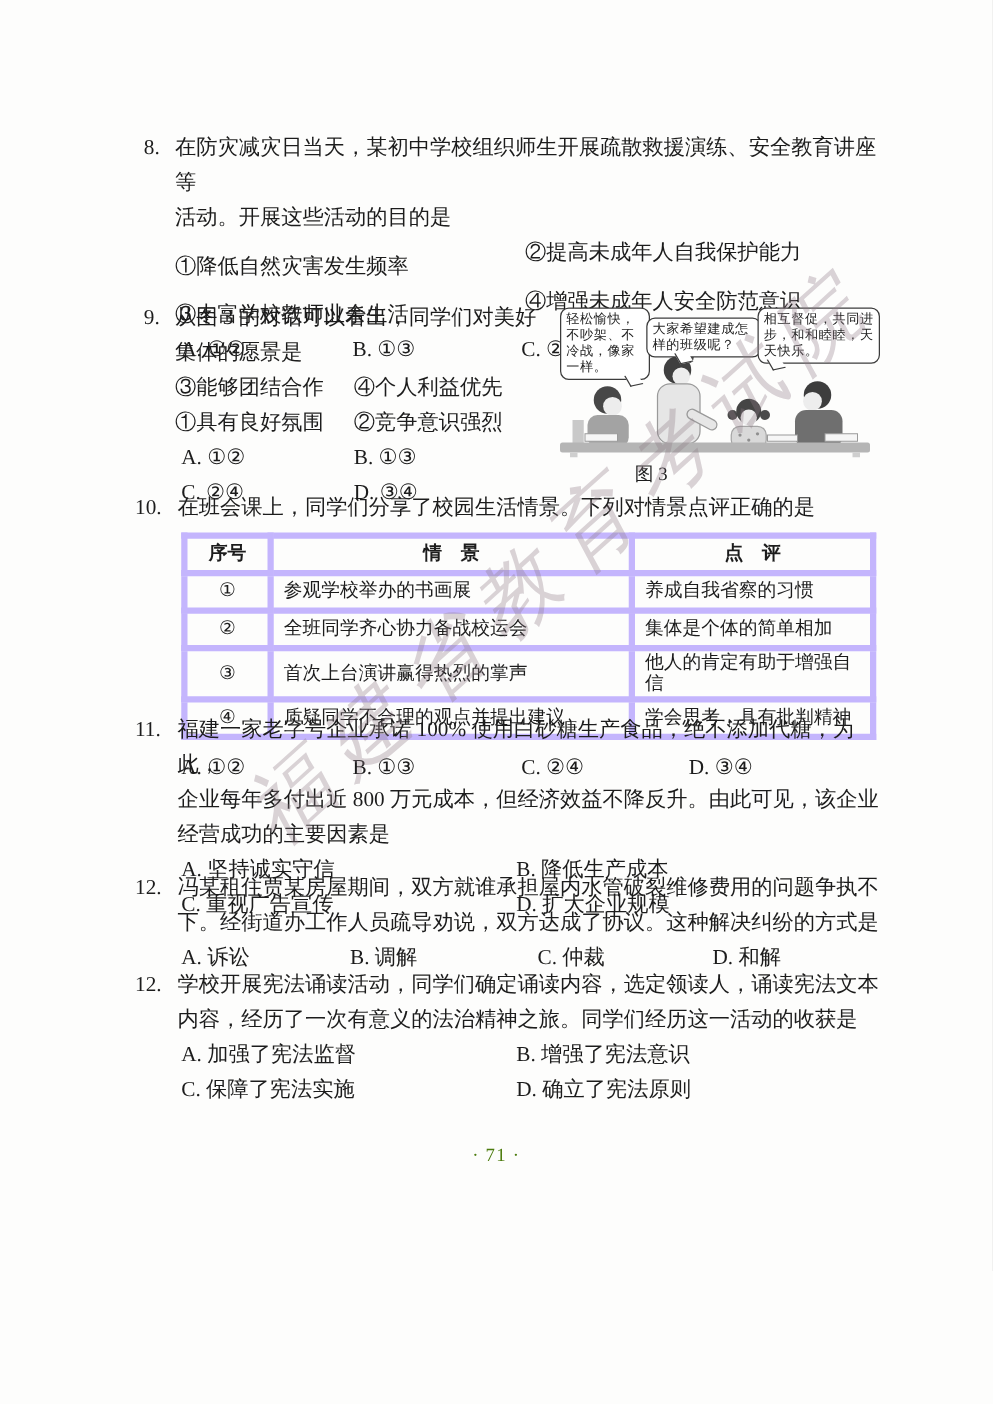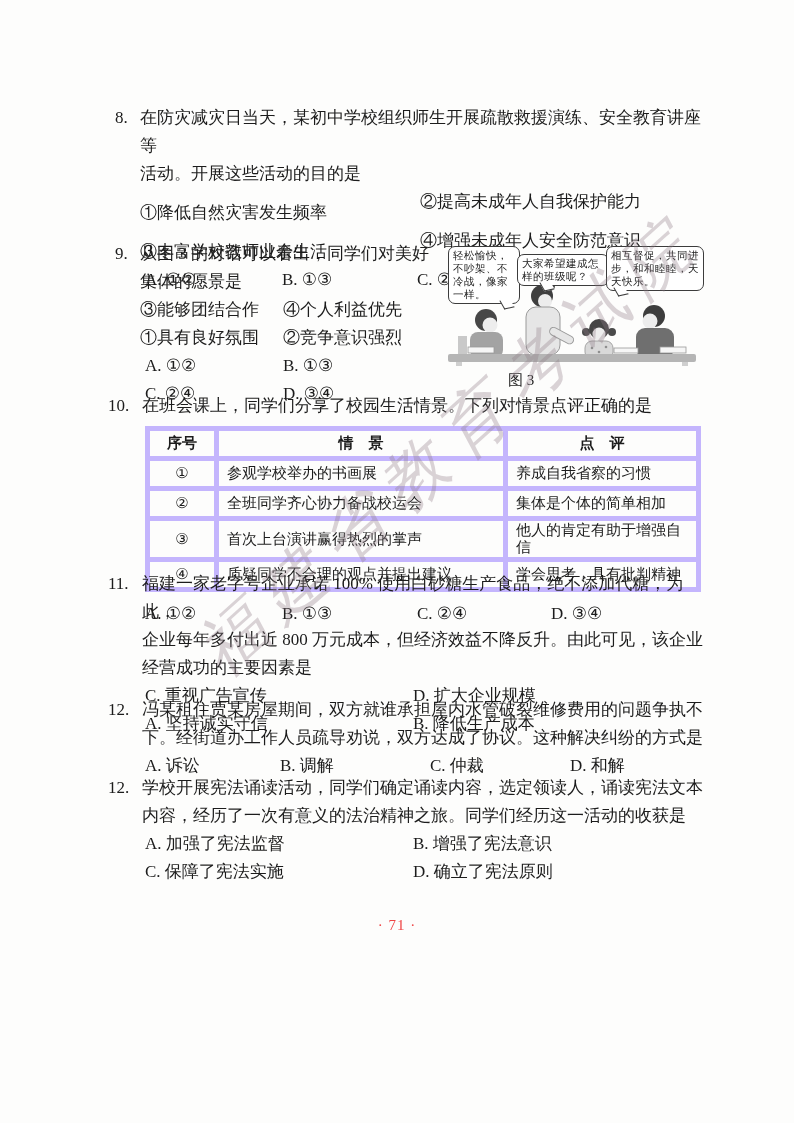--- a/index.html
+++ b/index.html
@@ -70,21 +70,21 @@
   
   .watermark {
     position:absolute; left:208px; top:648px; z-index:3;
     transform:rotate(-42deg); transform-origin:0 50%;
     font-size:66px; letter-spacing:15px; white-space:nowrap;
     color:#8e7b86; opacity:.32; font-style:italic; pointer-events:none;
     font-family:"Liberation Serif",serif;
   }
   .page-number {
     position:absolute; top:911px; left:0; width:100%;
-    text-align:center; font-size:15px; letter-spacing:1px; color:#ef4444;
+    text-align:center; font-size:15px; letter-spacing:1px; color:#4d7c0f;
   }
 </style>
 </head>
 <body>
 
 <div class="page">
 
   <div class="watermark">福建省教育考试院</div>
 
   <div class="q" style="left:115px; top:104px;">
@@ -219,26 +219,26 @@
   </div>
 
   <div class="q q-wide" style="left:108px; top:570px;">
     <div class="qline">
       <span class="qnum">11.</span>
       <span>福建一家老字号企业承诺 100% 使用白砂糖生产食品，绝不添加代糖，为此，</span>
     </div>
     <div class="qline">企业每年多付出近 800 万元成本，但经济效益不降反升。由此可见，该企业</div>
     <div class="qline">经营成功的主要因素是</div>
     <div class="opts2">
+      <span class="o1">A. 坚持诚实守信</span>
+      <span>B. 降低生产成本</span>
+    </div>
+    <div class="opts2">
       <span class="o1">C. 重视广告宣传</span>
       <span>D. 扩大企业规模</span>
-    </div>
-    <div class="opts2">
-      <span class="o1">A. 坚持诚实守信</span>
-      <span>B. 降低生产成本</span>
     </div>
   </div>
 
   <div class="q q-wide" style="left:108px; top:696px;">
     <div class="qline">
       <span class="qnum">12.</span>
       <span>冯某租住贾某房屋期间，双方就谁承担屋内水管破裂维修费用的问题争执不</span>
     </div>
     <div class="qline">下。经街道办工作人员疏导劝说，双方达成了协议。这种解决纠纷的方式是</div>
     <div class="opts4 spread">

